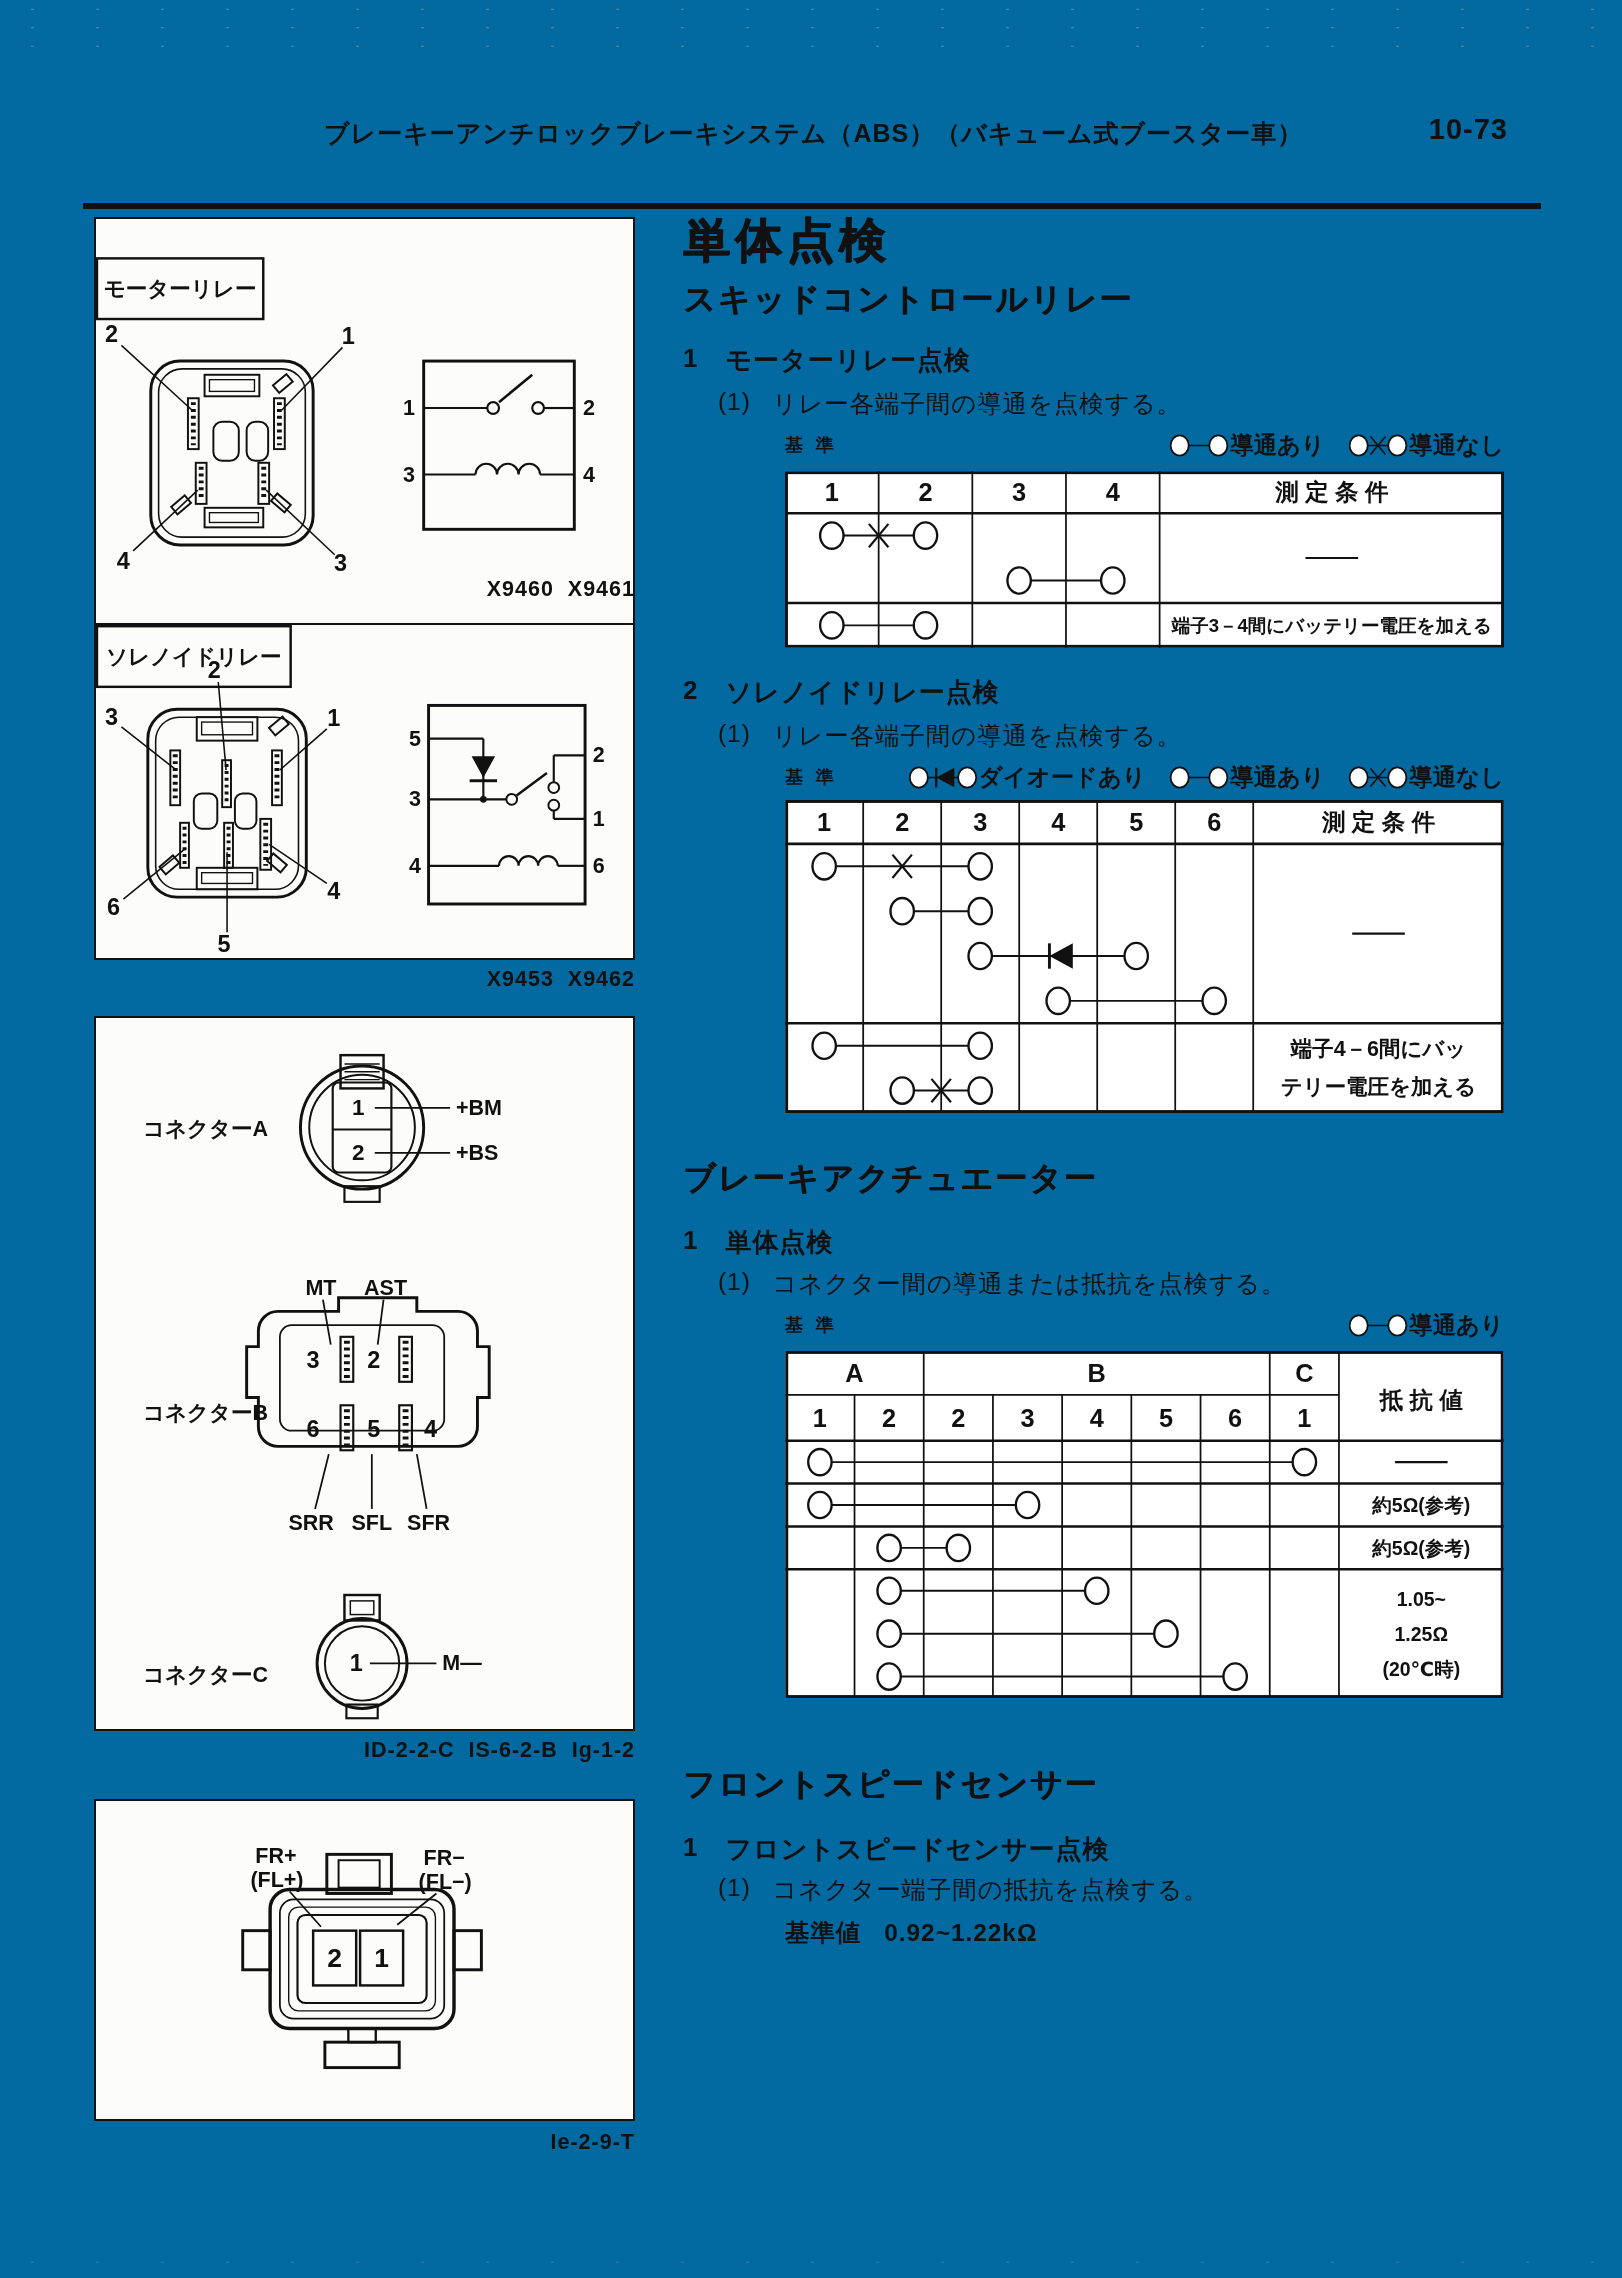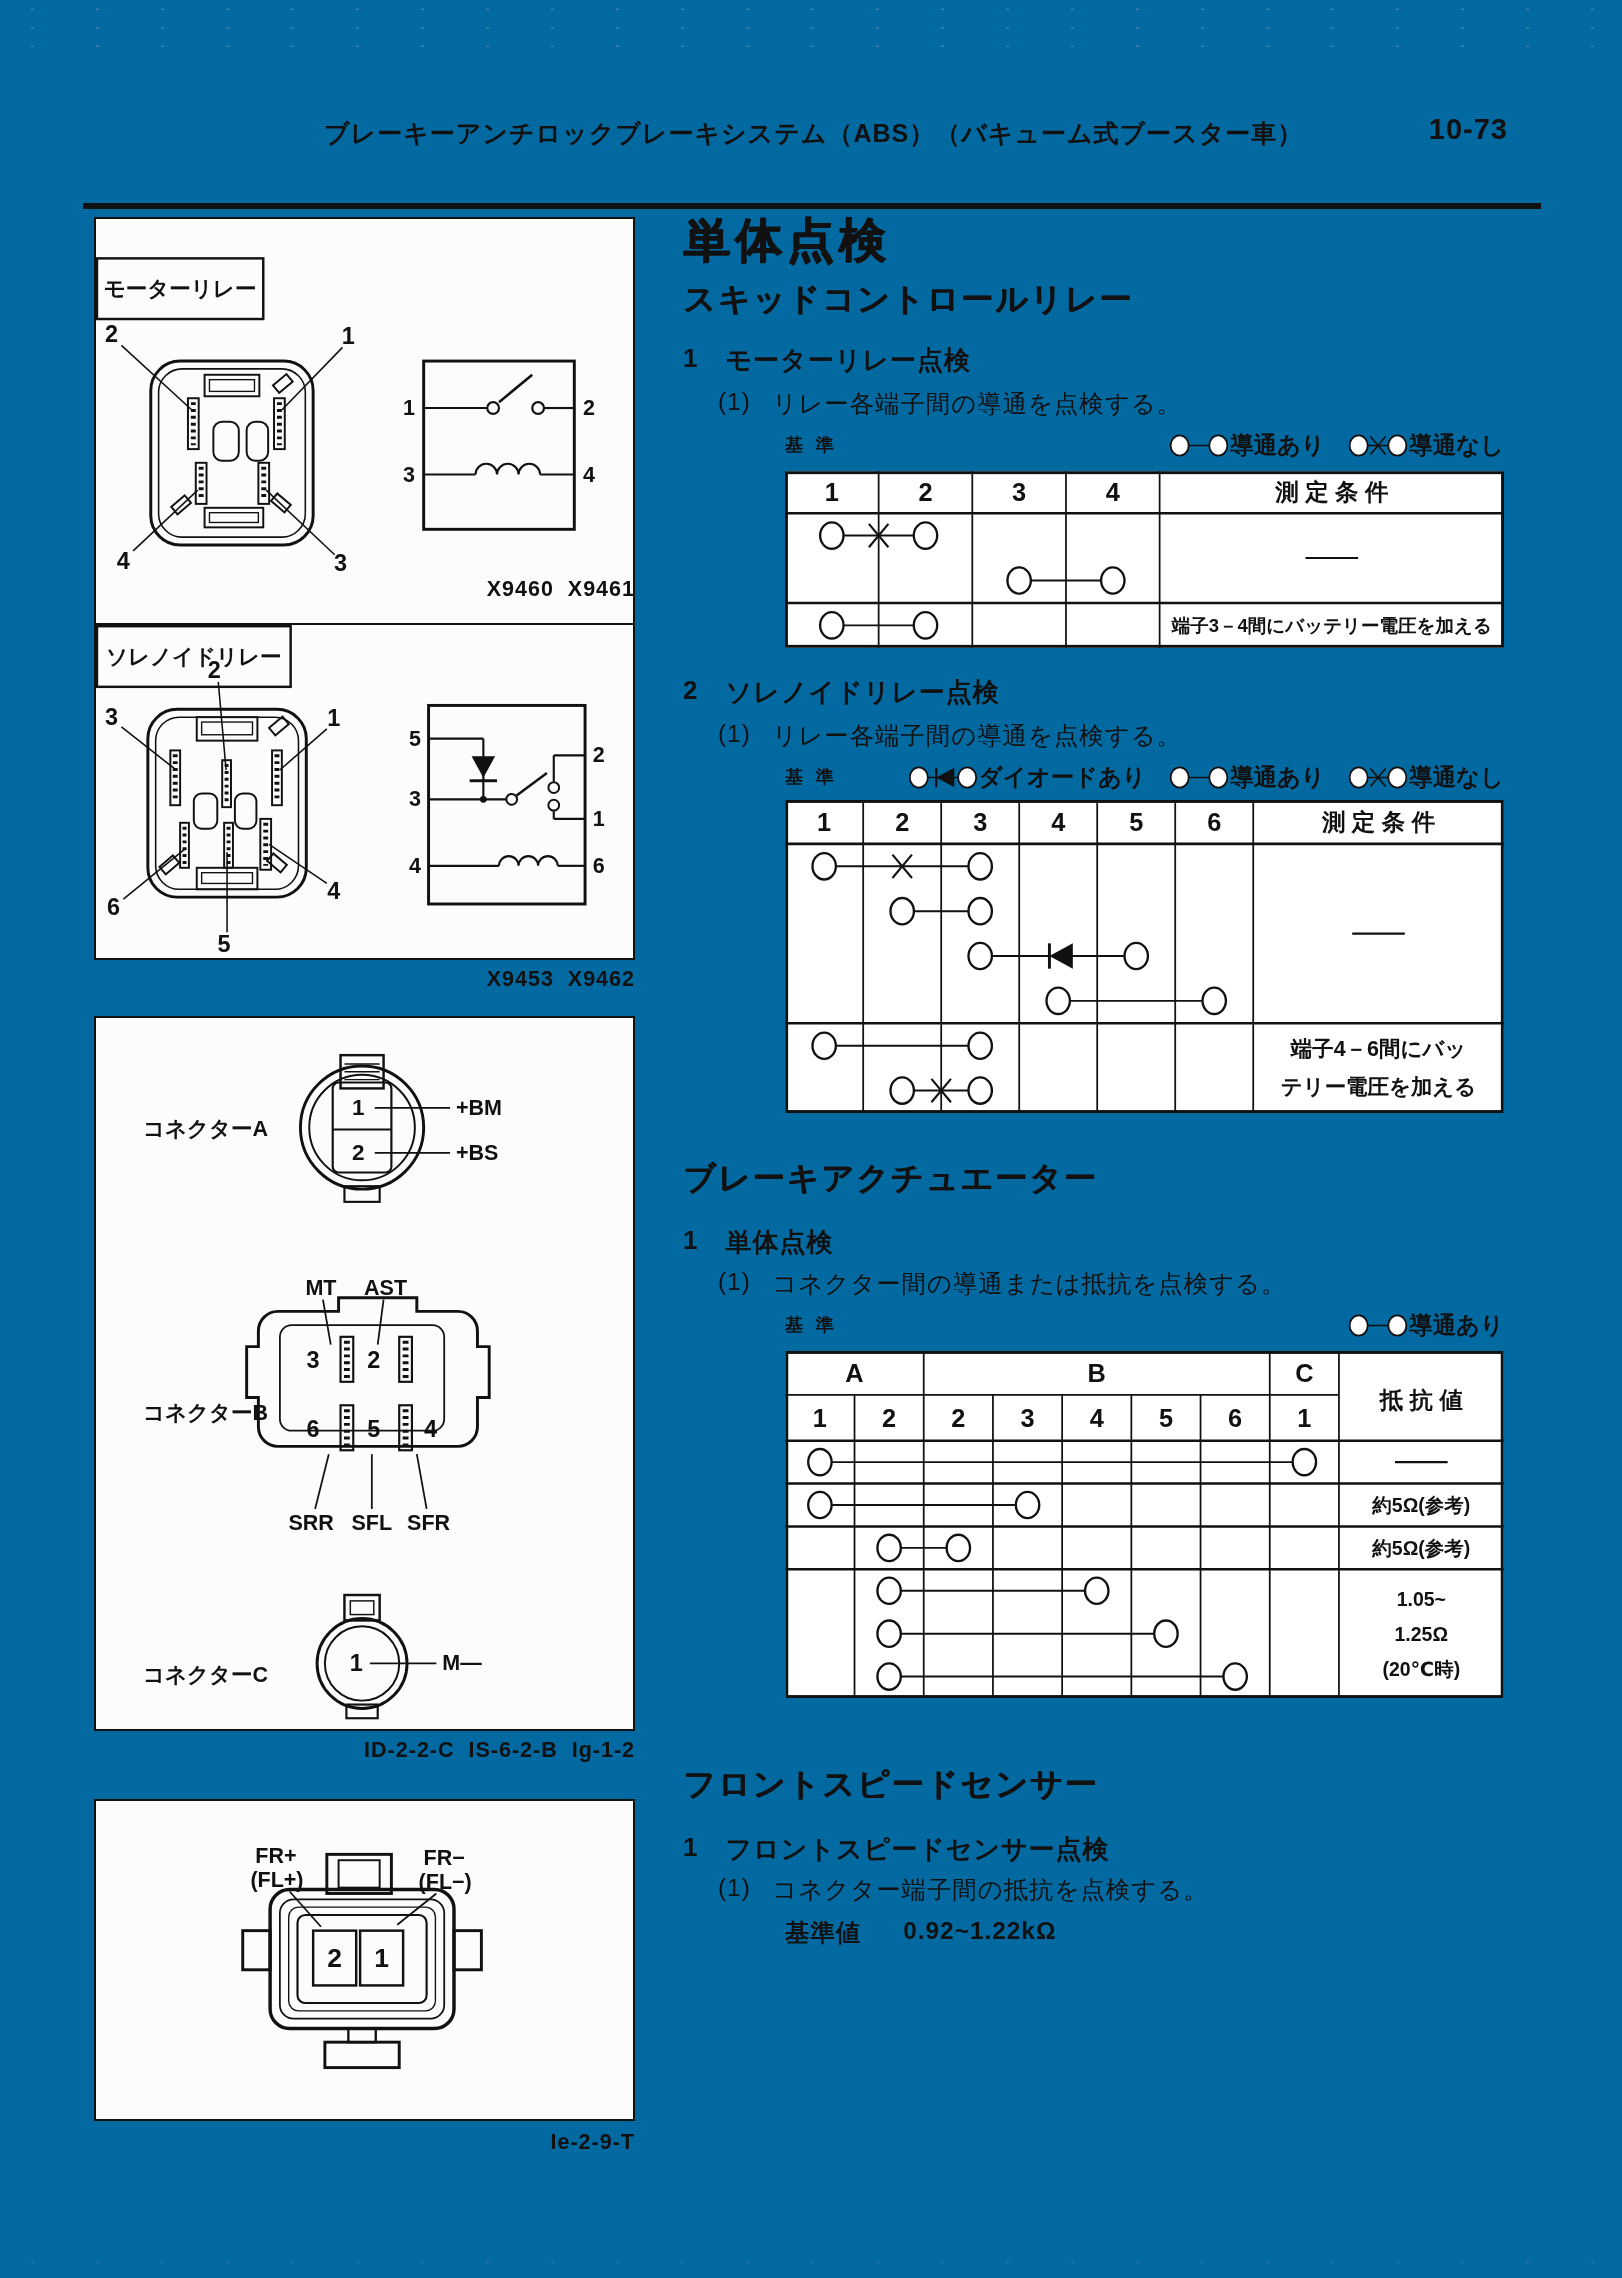--- a/index.html
+++ b/index.html
@@ -26,21 +26,21 @@
   .h1{position:absolute;left:683px;font-size:47px;font-weight:900;letter-spacing:4.9px;
       text-shadow:1.2px 0 0 #111,0 1.2px 0 #111;}
   .h2{position:absolute;left:683px;font-size:32px;font-weight:800;letter-spacing:2px;text-shadow:0.7px 0 0 #111;}
   .item{position:absolute;left:683px;display:flex;gap:27px;font-size:26px;font-weight:800;letter-spacing:1px;}
   .step{position:absolute;left:718px;display:flex;gap:21.5px;font-size:24.4px;font-weight:500;letter-spacing:1px;}
   .legend-row{position:absolute;left:785px;width:719px;display:flex;justify-content:space-between;align-items:center;}
   .std-label{font-size:18px;font-weight:800;letter-spacing:3.9px;text-align:right;}
   .legend-items{display:flex;gap:23.4px;align-items:center;}
   .legend-item{display:flex;align-items:center;gap:1px;}
   .legend-label{font-size:23.4px;font-weight:700;}
-  .std-value-row{position:absolute;left:785px;display:flex;gap:42px;font-size:24.4px;font-weight:800;letter-spacing:1px;}
+  .std-value-row{position:absolute;left:785px;display:flex;gap:23px;font-size:24.4px;font-weight:800;letter-spacing:1px;align-items:center;}
 
   .tablebox{position:absolute;}
   .tablebox svg{display:block;}
   .tablebox text{font-family:"Liberation Sans","DejaVu Sans",sans-serif;font-weight:700;fill:#111;
                  text-anchor:middle;dominant-baseline:central;}
 </style>
 </head>
 <body>
 
 <div class="page">

